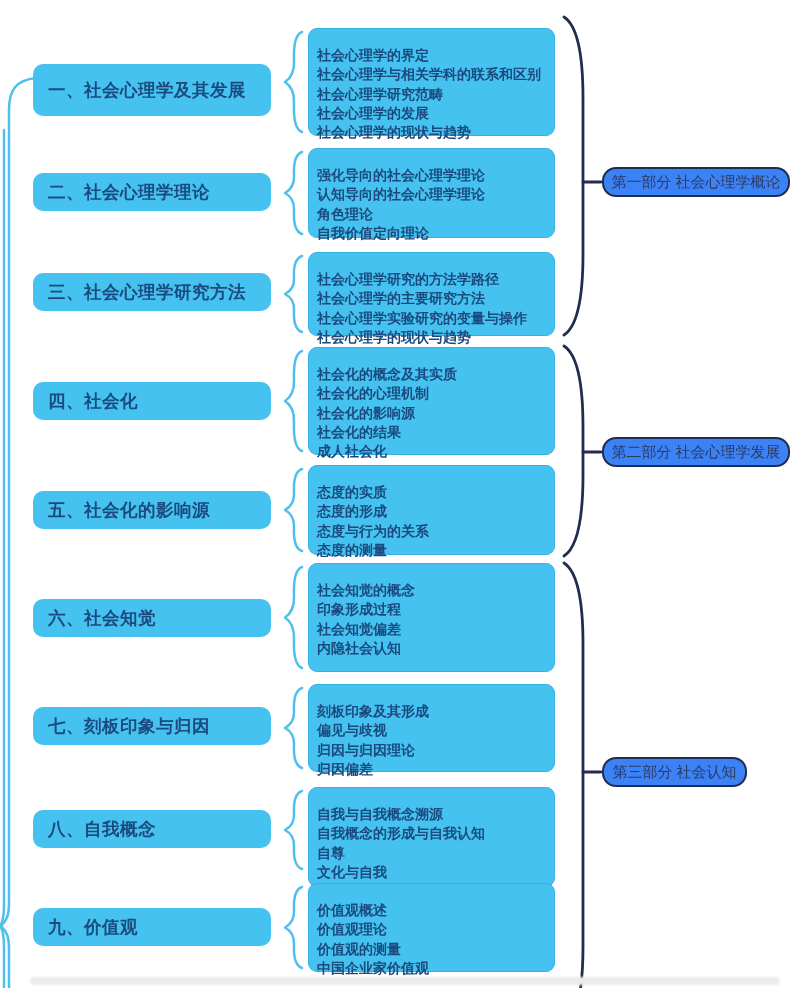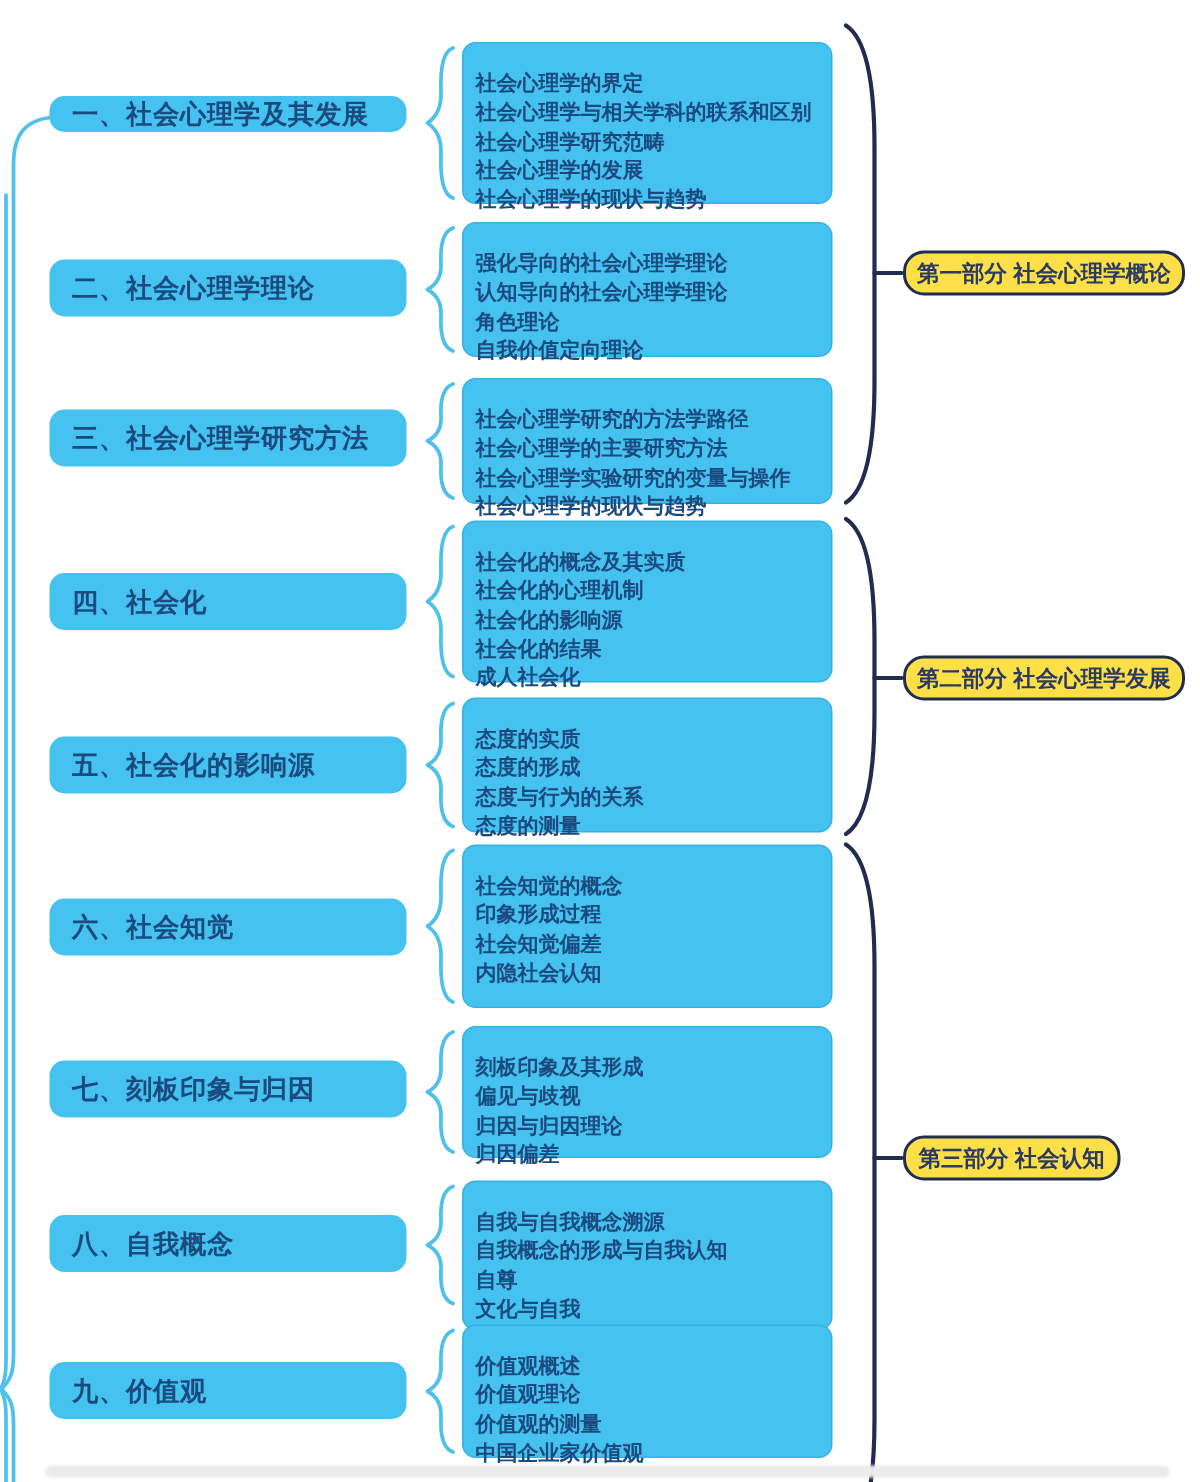--- a/index.html
+++ b/index.html
@@ -28,44 +28,44 @@
   .tbox{
     position:absolute;left:308px;width:247px;
     background:var(--box-fill);border:1px solid var(--box-edge);
     border-radius:9px;box-sizing:border-box;
     padding:17px 8px;color:var(--box-text);
     font-size:14px;font-weight:600;
   }
   .tbox span{display:block;line-height:19.3px;white-space:nowrap;}
   .part-label{
     position:absolute;height:30px;box-sizing:border-box;
-    background:#fde047;border:2.5px solid var(--label-border);border-radius:14px;
+    background:#3b82f6;border:2.5px solid var(--label-border);border-radius:14px;
     display:flex;align-items:center;justify-content:center;
-    color:var(--label-text);font-size:15px;font-weight:700;white-space:nowrap;
+    color:var(--label-text);font-size:15px;font-weight:400;white-space:nowrap;
   }
   svg{position:absolute;overflow:hidden;}
   svg path{fill:none;stroke-linecap:round;stroke-linejoin:round;}
   .cyan path{stroke:var(--brace-cyan);stroke-width:2.5;}
   .navy path{stroke:var(--brace-navy);stroke-width:2.8;}
   .edge-artifact{
     position:absolute;left:30px;top:977px;width:750px;height:8px;
     background:#ebebeb;border-radius:4px;filter:blur(1px);
   }
 </style>
 </head>
 <body>
 
 <div class="stage">
 
   <svg class="cyan" style="left:0;top:0;" width="45" height="988" viewBox="0 0 45 988">
     <path d="M 36,78 C 16,80 9,90 9,110 L 9,903 C 9,915 7,920 1,926 C 7,932 9,937 9,949 L 9,988"></path>
     <path d="M 4,130 L 4,905 C 4,915 3.5,920 0.5,926 C 3.5,932 4,937 4,947 L 4,988"></path>
   </svg>
 
-  <div class="chapter" style="top:64px;height:24px">一、社会心理学及其发展</div>
+  <div class="chapter" style="top:64px;height:52px">一、社会心理学及其发展</div>
   <div class="chapter" style="top:173px">二、社会心理学理论</div>
   <div class="chapter" style="top:273px">三、社会心理学研究方法</div>
   <div class="chapter" style="top:382px">四、社会化</div>
   <div class="chapter" style="top:491px">五、社会化的影响源</div>
   <div class="chapter" style="top:599px">六、社会知觉</div>
   <div class="chapter" style="top:707px">七、刻板印象与归因</div>
   <div class="chapter" style="top:810px">八、自我概念</div>
   <div class="chapter" style="top:908px">九、价值观</div>
 
   <svg class="cyan" style="left:281px;top:30px" width="24" height="104" viewBox="0 0 24 104">

